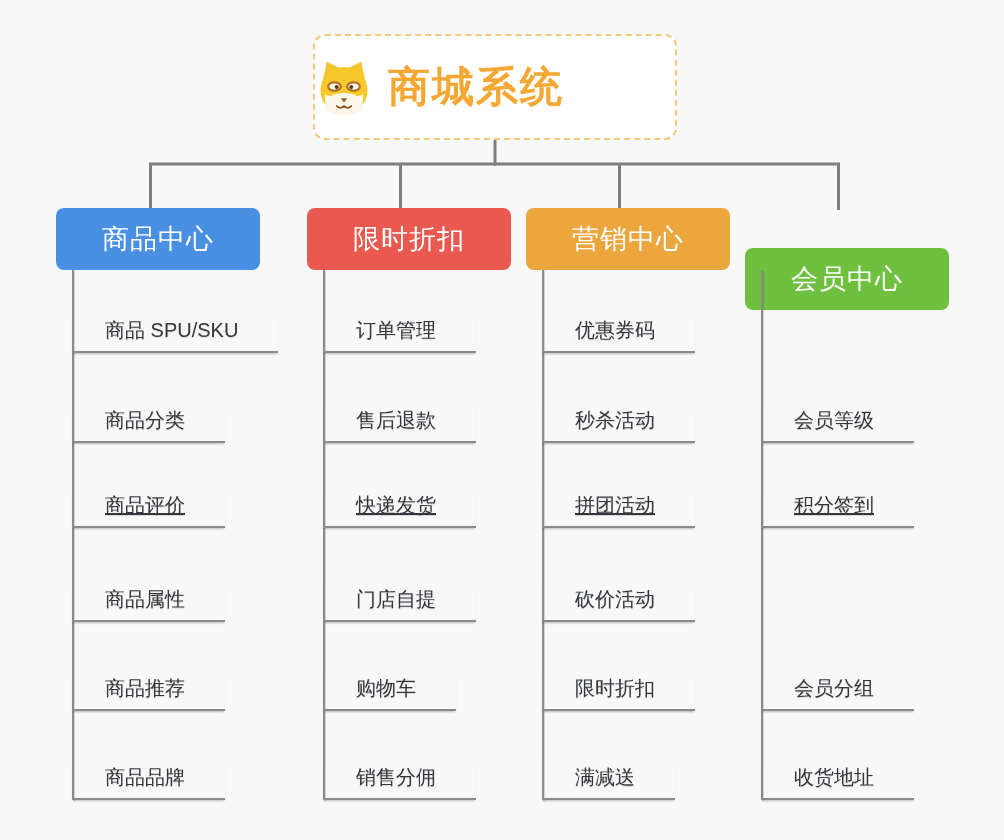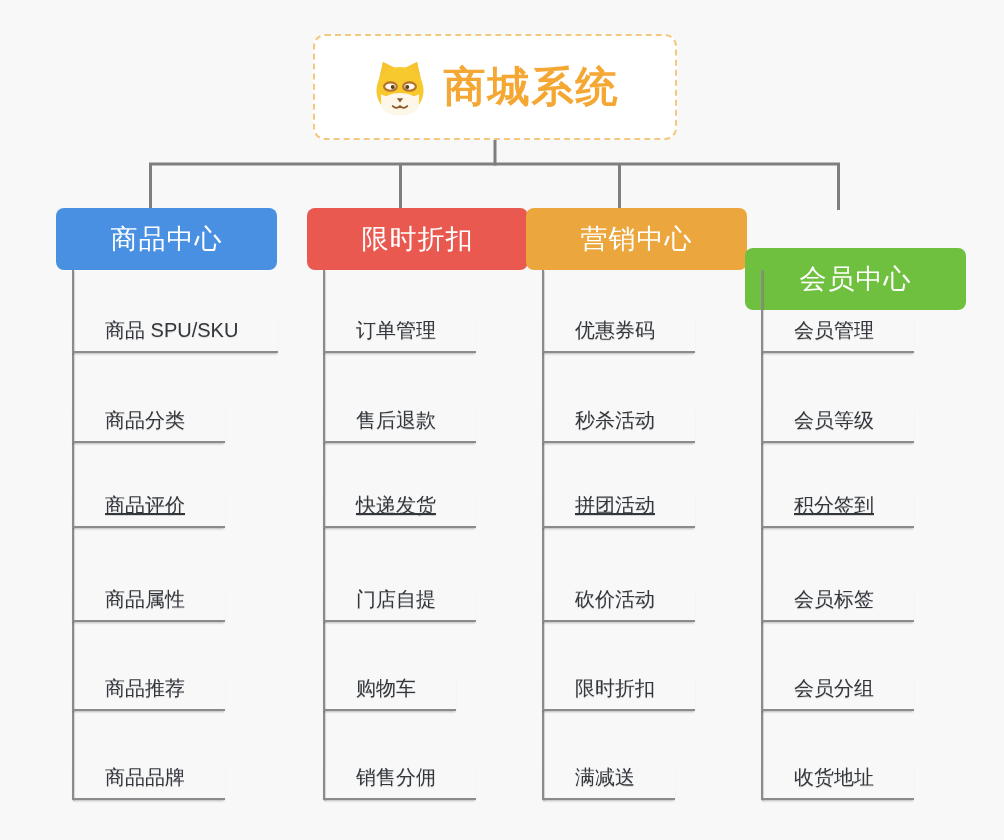--- a/index.html
+++ b/index.html
@@ -8,37 +8,37 @@
     position:relative; width:1004px; height:840px;
     background:#f8f8f8; overflow:hidden;
   }
   svg.connectors { position:absolute; left:0; top:0; z-index:0; }
 
   
   .root-node {
     position:absolute; left:313px; top:34px; width:364px; height:106px;
     box-sizing:border-box; background:#ffffff;
     border:2px dashed #f5c87f; border-radius:12px;
-    display:flex; align-items:center; justify-content:center; gap:15px;
+    display:flex; align-items:center; justify-content:flex-start; gap:15px;
     z-index:2;
   }
   .root-title {
     font-size:42px; font-weight:600; color:#f5a733; letter-spacing:2px;
   }
   .root-icon { width:58px; height:58px; flex:0 0 auto; }
 
   
   .column { position:absolute; top:208px; z-index:1; }
   .col-1 { left:73px; }
   .col-2 { left:324px; }
   .col-3 { left:543px; }
   .col-4 { left:762px; }
 
   .branch-box {
-    position:absolute; left:-17px; top:0; width:221px; height:62px;
+    position:absolute; left:-17px; top:0; width:204px; height:62px;
     border-radius:8px; color:#ffffff; font-size:27px; letter-spacing:1px;
     text-align:center; line-height:62px; cursor:default;
   }
   .trunk {
     position:absolute; left:-1px; top:62px; width:2px; height:530px;
     background:#8b8b8b; box-shadow:1px 1px 1px rgba(0,0,0,0.15);
   }
   .leaves { position:absolute; left:0; top:62px; width:220px; height:530px; }
   .leaf {
     position:absolute; left:-1px; transform:translateY(-100%);
@@ -120,22 +120,20 @@
       <div class="leaf r4">砍价活动</div>
       <div class="leaf r5">限时折扣</div>
       <div class="leaf r6">满减送</div>
     </div>
   </div>
 
   <div class="column col-4">
     <div class="branch-box" style="background-color: rgb(112, 192, 64); margin-top: 40px;">会员中心</div>
     <div class="trunk"></div>
     <div class="leaves">
-      <div class="leaf r1">会员管理</div>
       <div class="leaf r2">会员等级</div>
       <div class="leaf r3">积分签到</div>
-      <div class="leaf r4">会员标签</div>
       <div class="leaf r5">会员分组</div>
       <div class="leaf r6">收货地址</div>
     </div>
   </div>
 
 </div>
 
 </body></html>

